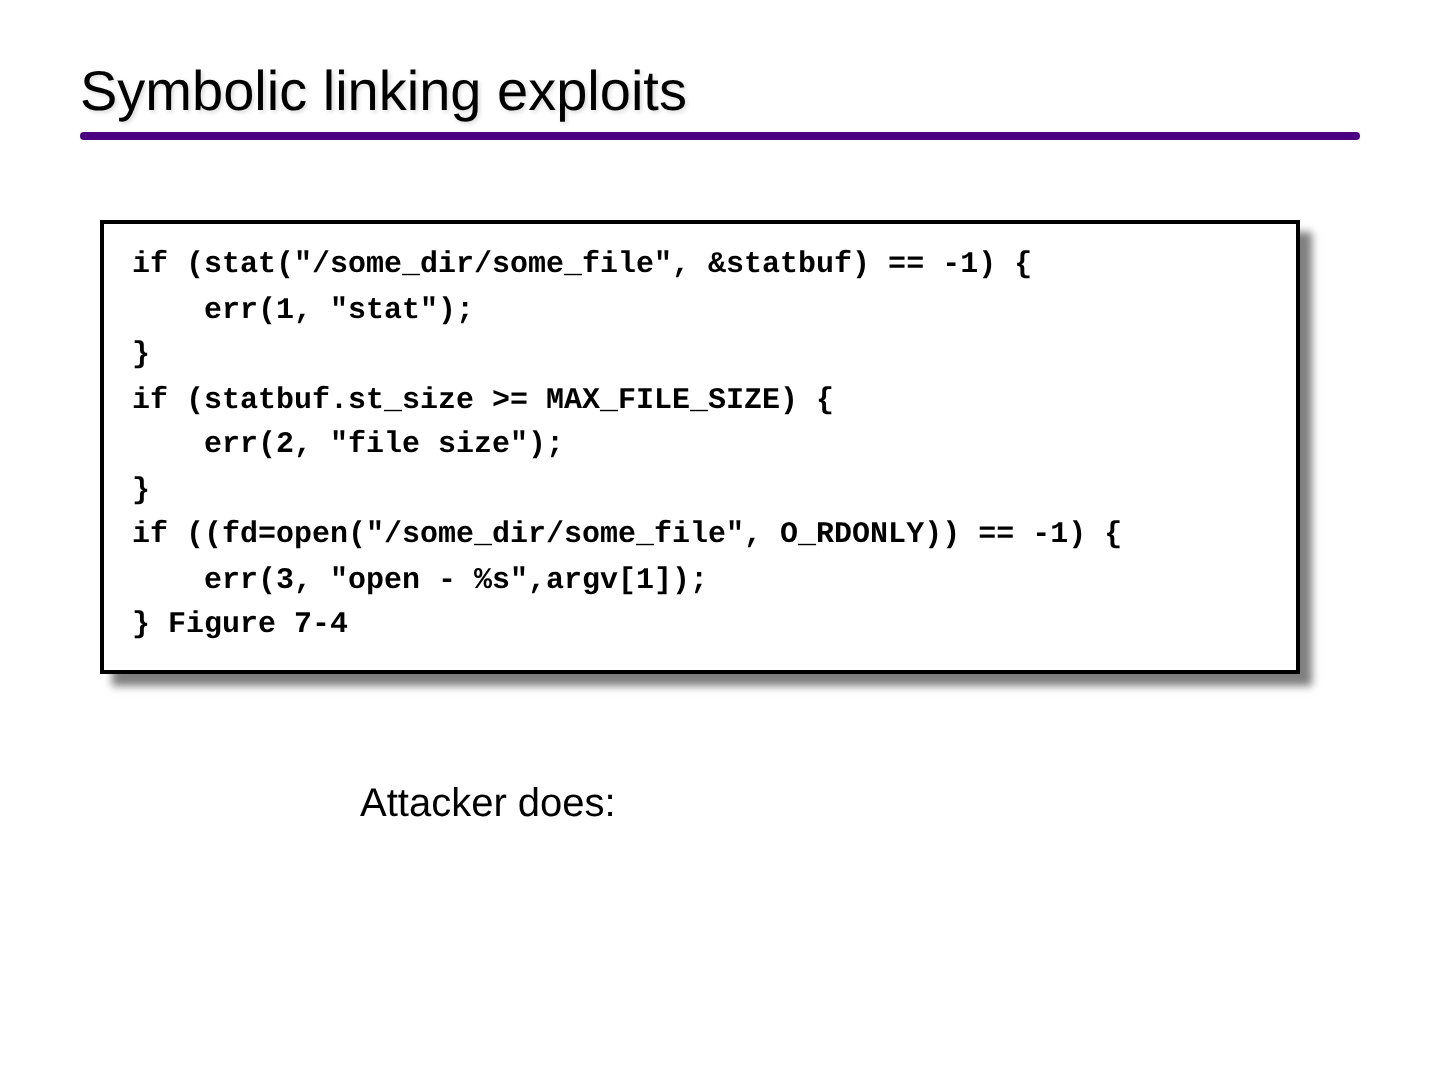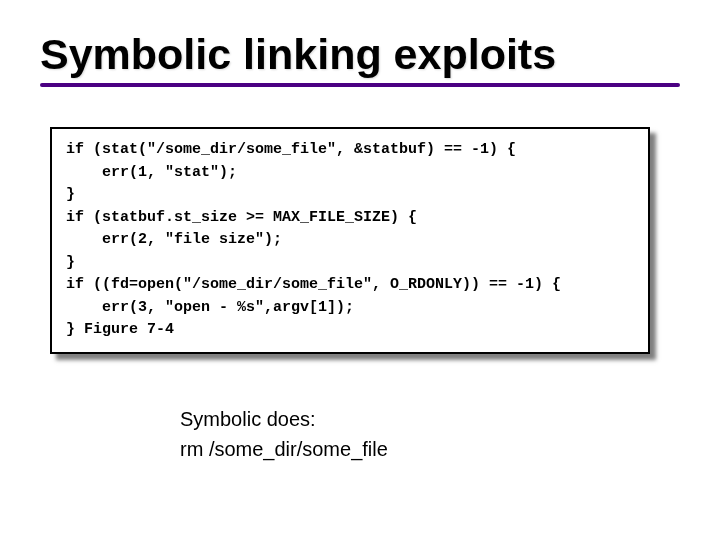--- a/index.html
+++ b/index.html
@@ -11,22 +11,22 @@
     position: relative;
     overflow: hidden;
   }
   .slide {
     width: 100%;
     height: 100%;
     padding: 30px 40px 40px 40px;
     position: relative;
   }
   .title {
-    font-size: 43px;
-    font-weight: bold;
+    font-size: 28px;
+    font-weight: normal;
     color: #000;
     text-shadow: 1px 1px 2px rgba(0,0,0,0.15);
     margin-bottom: 4px;
   }
   .title-underline {
     width: 640px;
     height: 4px;
     background: #4b0082;
     border-radius: 2px;
     margin-bottom: 40px;
@@ -64,16 +64,15 @@
     err(1, "stat");
 }
 if (statbuf.st_size &gt;= MAX_FILE_SIZE) {
     err(2, "file size");
 }
 if ((fd=open("/some_dir/some_file", O_RDONLY)) == -1) {
     err(3, "open - %s",argv[1]);
 } Figure 7-4</span></div>
 
   <div class="attacker-text">
-    <div>Symbolic does:</div>
-    <div>rm /some_dir/some_file</div>
+    <div>Attacker does:</div>
   </div>
 </div>
 
 </body></html>

